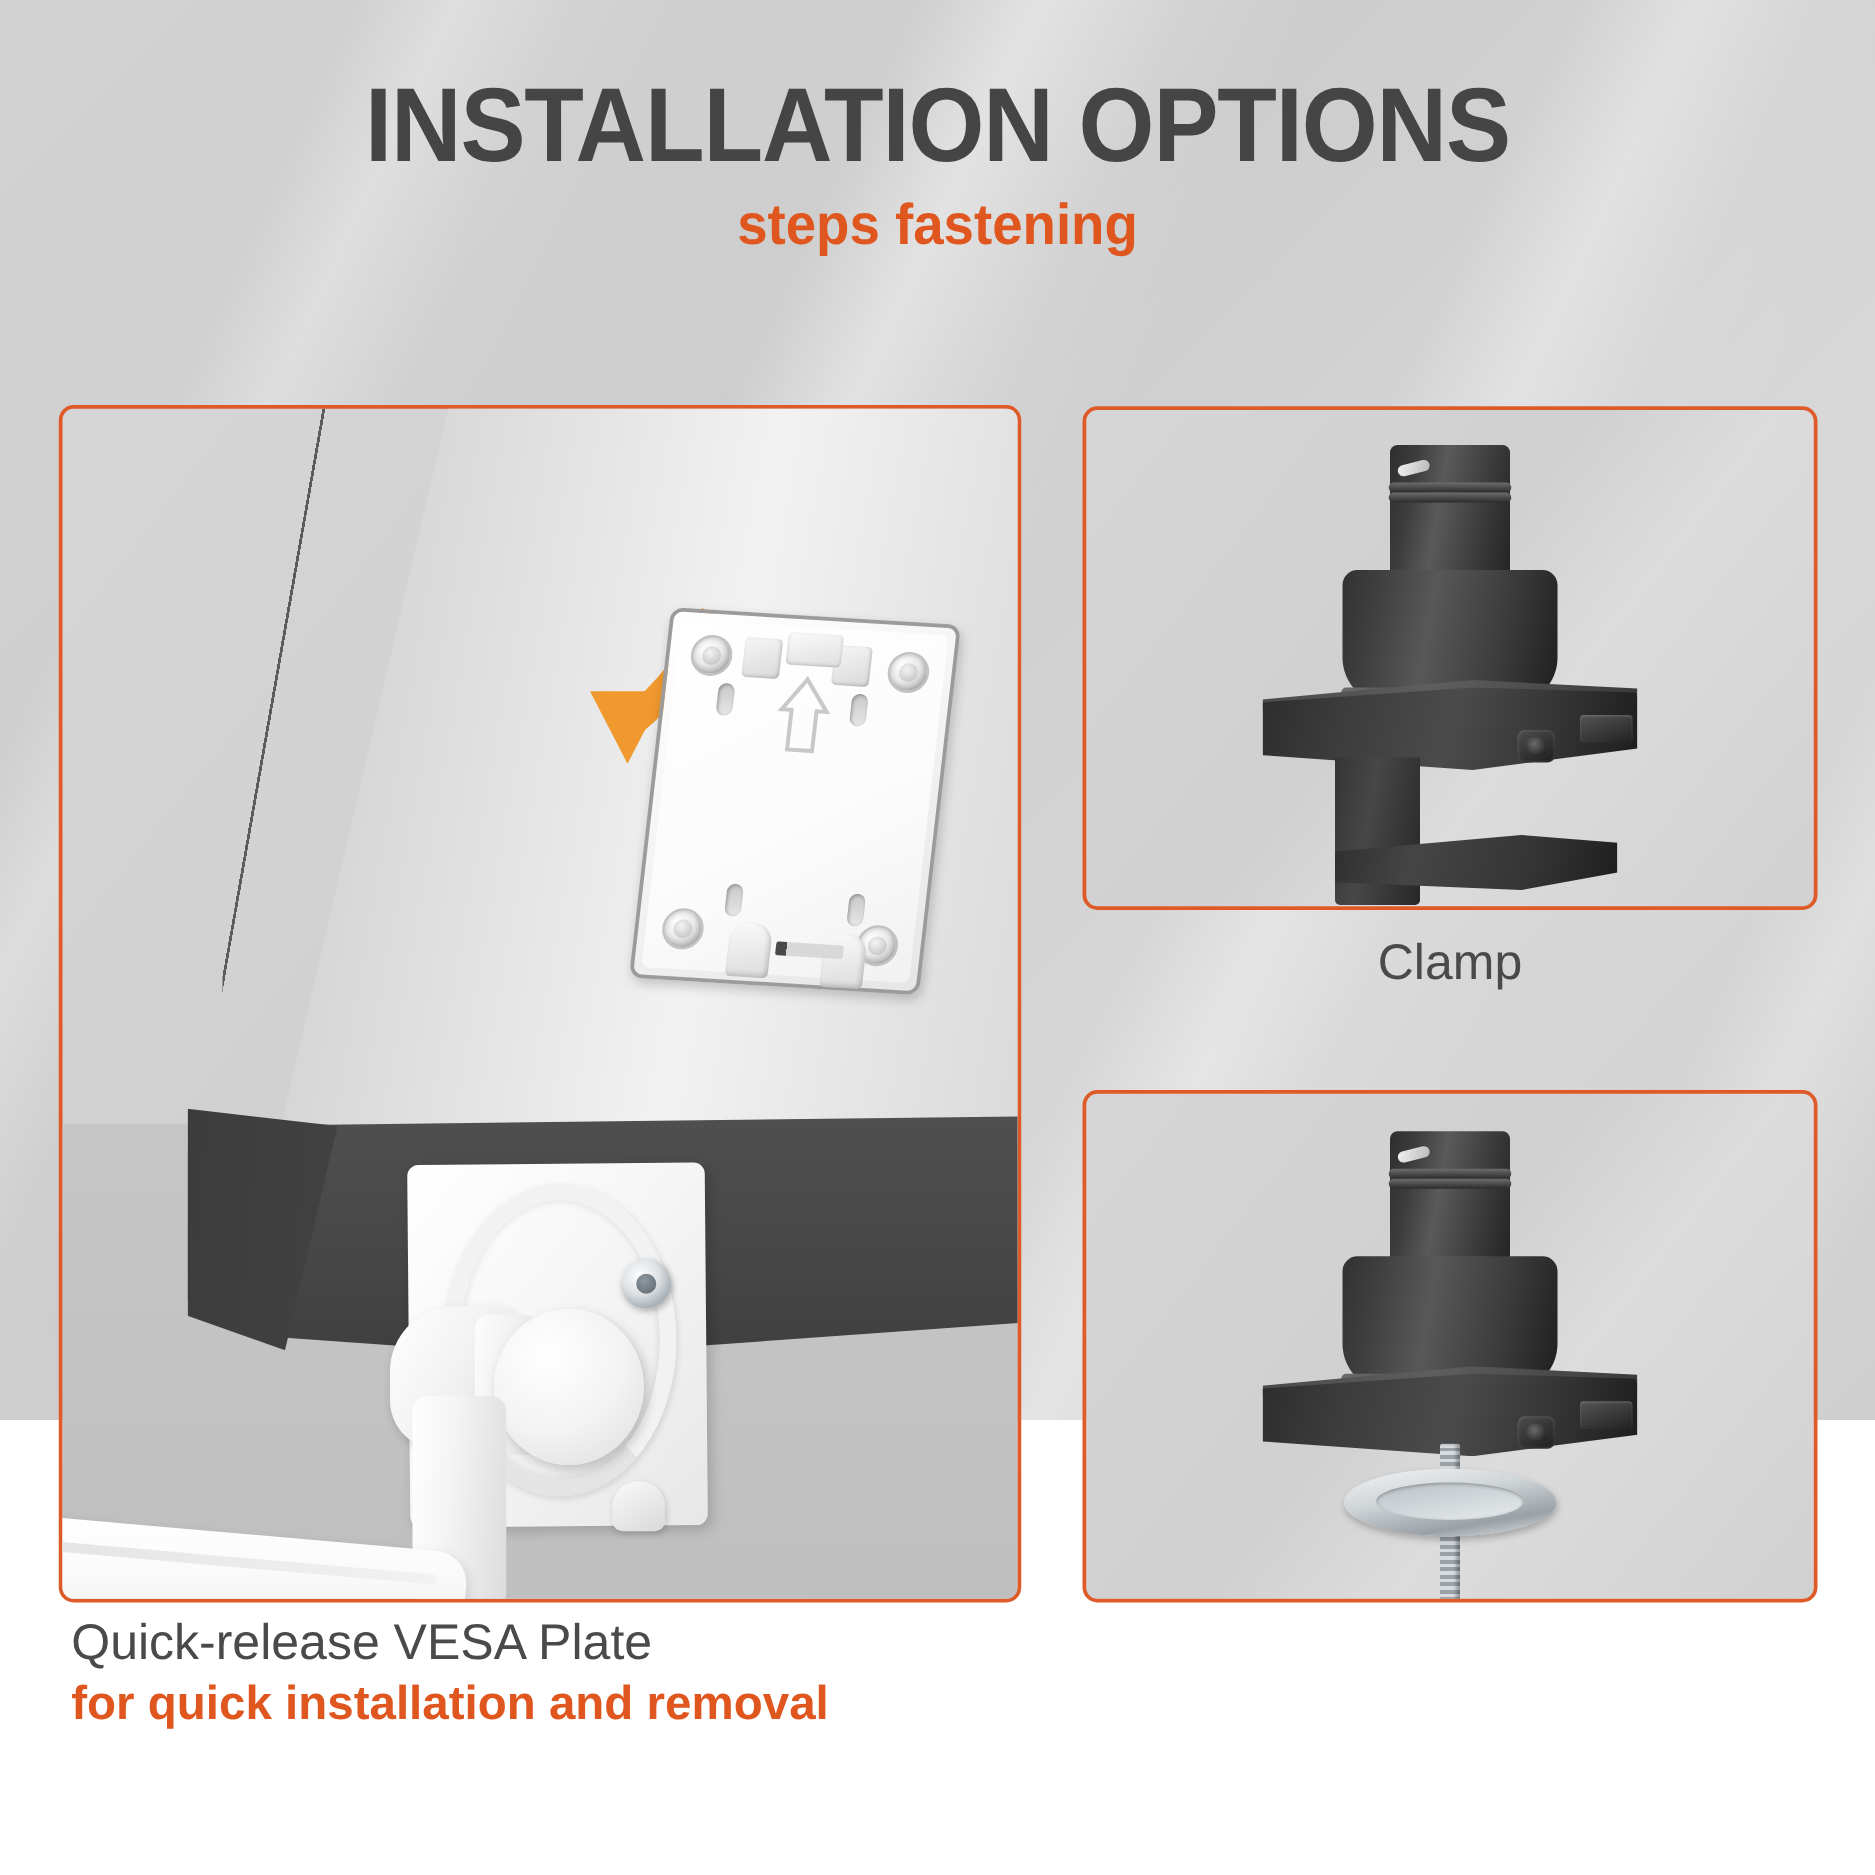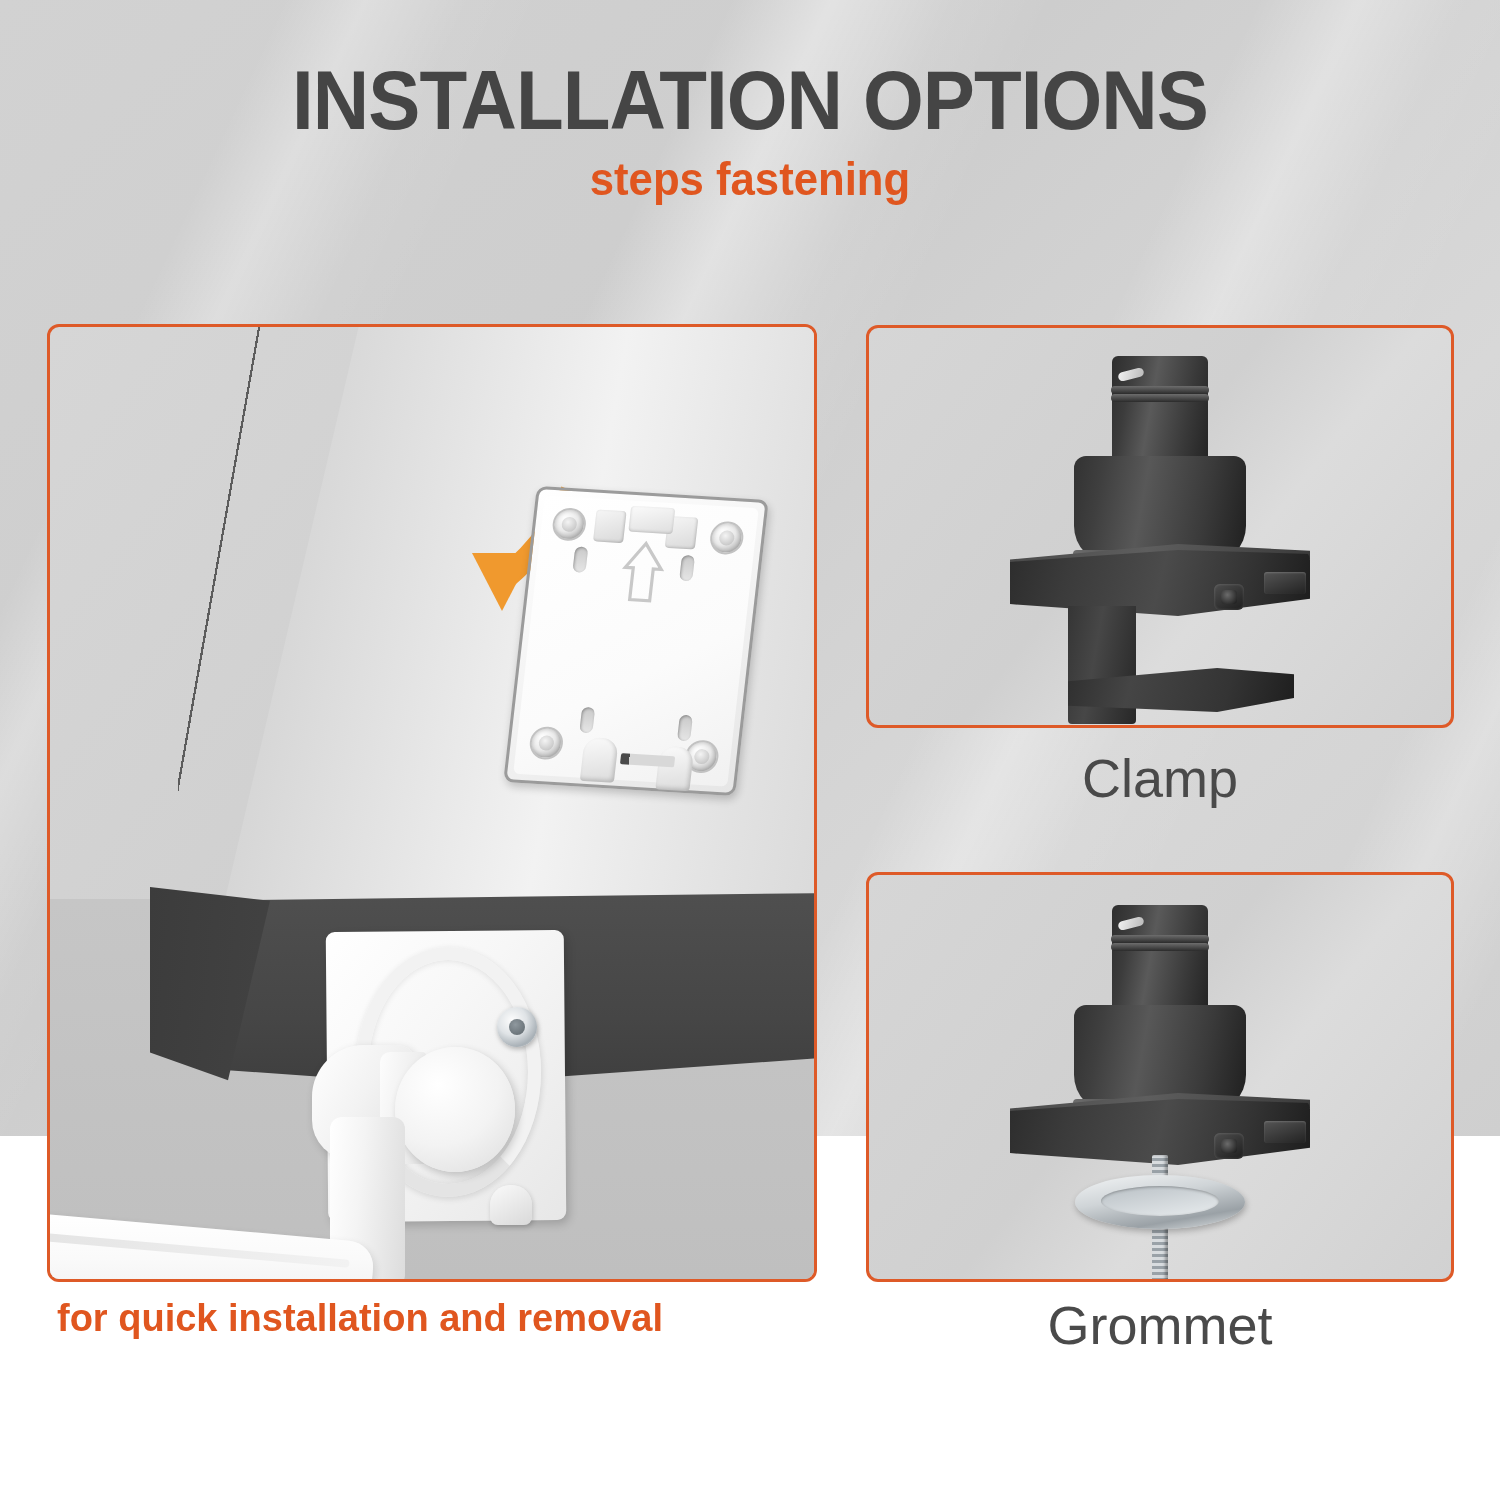--- a/index.html
+++ b/index.html
@@ -57,21 +57,21 @@
     overflow: hidden;
     background: linear-gradient(128deg,#d6d6d6 0%,#d0d0d0 45%,#dcdcdc 62%,#d1d1d1 100%);
   }
   #panel-vesa  { left: 47px;  top: 324px; width: 770px;  height: 958px; }
   #panel-clamp { left: 866px; top: 325px; width: 588px;  height: 403px; }
   #panel-grom  { left: 866px; top: 872px; width: 588px;  height: 410px; }
 
   
   .cap { position:absolute; text-align:center; }
   .cap-main {
-    font-size: 54px; color: #4a4a4a; font-weight: 400;
+    font-size: 40px; color: #4a4a4a; font-weight: 400;
     font-family: "Liberation Sans Narrow","Liberation Sans", sans-serif;
     letter-spacing: 0px; line-height: 1.12;
   }
   .cap-sub {
     font-size: 38px; color: #e0561f; font-weight: 700;
     font-family: "Liberation Sans Narrow","Liberation Sans", sans-serif;
     line-height: 1.2; margin-top: 4px;
   }
   #cap-vesa  { left: 47px; top: 1292px; width: 770px; text-align:left; padding-left:10px;}
   #cap-clamp { left: 866px; top: 748px;  width: 588px; }
@@ -405,24 +405,22 @@
         <div class="base" style="top:224px;"></div>
         <div class="base-btn" style="left:calc(50% + 54px); top:258px;"></div>
         <div class="base-slot" style="left:calc(50% + 104px); top:246px;"></div>
         <div class="bolt" style="top:280px; height:130px;"></div>
         <div class="washer" style="top:300px;"></div>
       </div>
     </div>
   </div>
 
   <div class="cap" id="cap-vesa">
+    <div class="cap-main">Quick-release VESA Plate</div>
     <div class="cap-sub">for quick installation and removal</div>
   </div>
 
   <div class="cap" id="cap-clamp">
     <div class="cap-main">Clamp</div>
   </div>
 
-  <div class="cap" id="cap-grom">
-    <div class="cap-main">Grommet</div>
-  </div>
 
 </div>
 
 </body></html>

